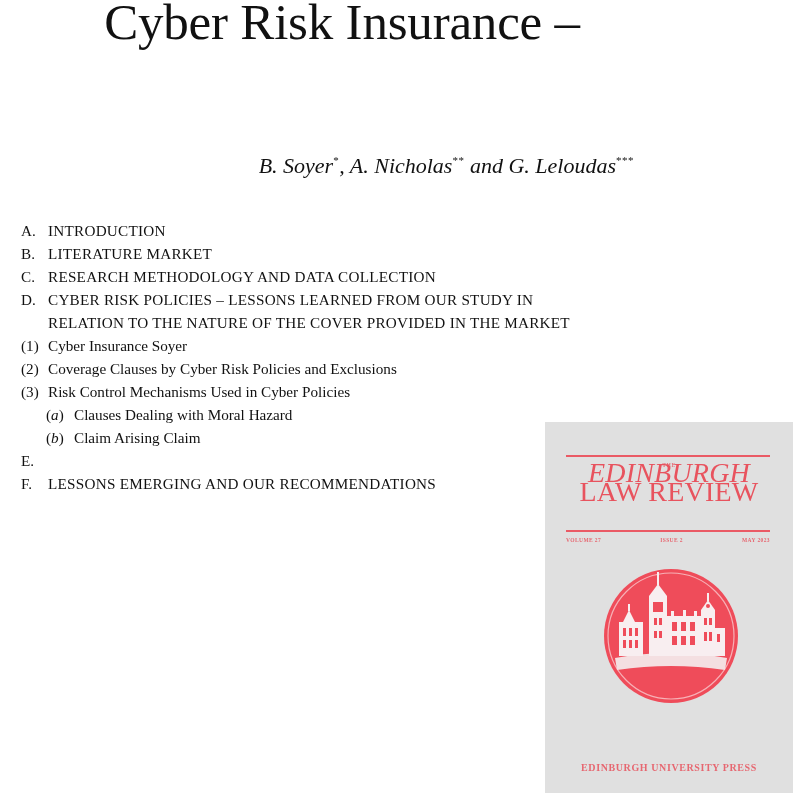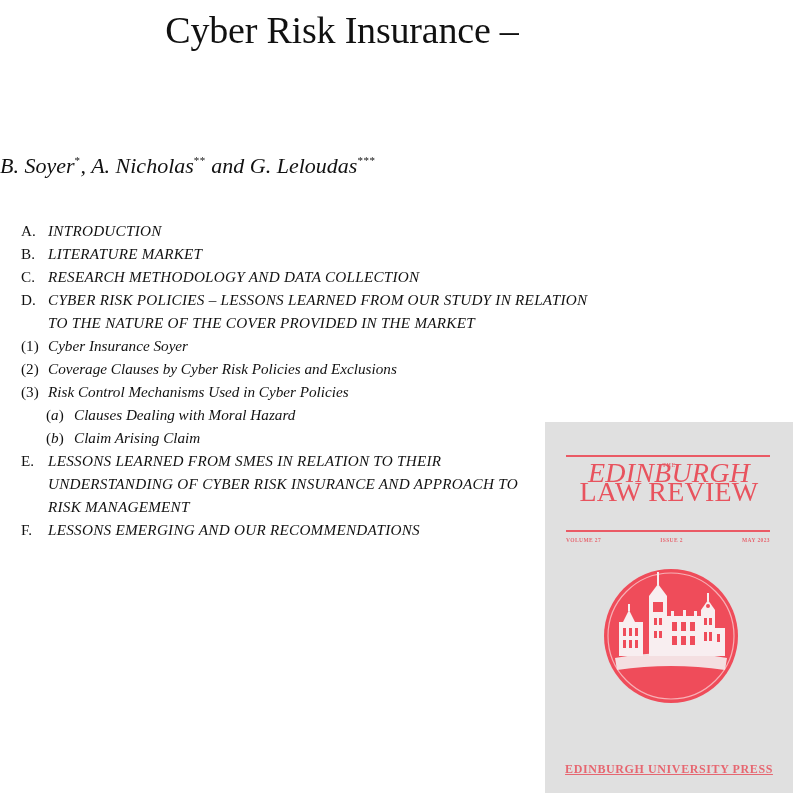--- a/index.html
+++ b/index.html
@@ -11,36 +11,36 @@
       overflow: hidden;
     }
     body {
       position: relative;
       font-family: "Liberation Serif", "DejaVu Serif", serif;
       color: #111111;
     }
     .title {
       position: absolute;
       left: 0;
-      top: 12px;
+      top: 4px;
       width: 684px;
       text-align: center;
-      font-size: 38px;
+      font-size: 51px;
       line-height: 37px;
       font-weight: normal;
       margin: 0;
       letter-spacing: -0.2px;
     }
     .title .line { display: block; }
     .authors {
       position: absolute;
       left: 0;
       top: 147px;
       width: 634px;
-      text-align: left;
+      text-align: right;
       font-style: italic;
       font-size: 22px;
       line-height: 26px;
     }
     .authors sup {
       font-size: 11px;
       vertical-align: 9px;
       font-style: normal;
       letter-spacing: 0.5px;
     }
@@ -60,21 +60,20 @@
       margin: 0;
       padding: 0;
     }
     .toc .lbl {
       display: inline-block;
       flex: 0 0 auto;
       width: 27px;
     }
     .toc .txt {
       flex: 1 1 auto;
-      font-style: italic;
     }
     .toc li.sec .txt { letter-spacing: 0.25px; }
     .toc li.sub .lbl { width: 27px; }
     .toc li.subsub { padding-left: 25px; }
     .toc li.subsub .lbl { width: 28px; font-style: italic; }
     .toc li.subsub .lbl .paren { font-style: normal; }
 
     .cover {
       position: absolute;
       left: 545px;
@@ -129,25 +128,24 @@
       top: 144px;
       width: 140px;
       height: 140px;
     }
     .cover .press {
       position: absolute;
       left: 0; width: 100%;
       top: 356px;
       top: 340px;
       text-align: center;
-      font-size: 12px;
+      font-size: 10px;
       letter-spacing: 0.6px;
       font-weight: bold;
       opacity: 0.85;
-      text-decoration: underline;
     }
   </style>
 </head>
 <body>
 
 <h1 class="title">
   <span class="line">Cyber Risk Insurance –</span>
 </h1>
 
 <div class="authors">
@@ -186,21 +184,20 @@
   <li class="subsub">
     <span class="lbl"><span class="paren">(</span><span>a</span><span class="paren">)</span></span>
     <span class="txt">Clauses Dealing with Moral Hazard</span>
   </li>
   <li class="subsub">
     <span class="lbl"><span class="paren">(</span><span>b</span><span class="paren">)</span></span>
     <span class="txt">Claim Arising Claim</span>
   </li>
   <li class="sec">
     <span class="lbl">E.</span>
-    <span class="txt" style="max-width:490px;">LESSONS LEARNED FROM SMES IN RELATION TO THEIR UNDERSTANDING OF CYBER RISK INSURANCE AND APPROACH TO RISK MANAGEMENT</span>
   </li>
   <li class="sec">
     <span class="lbl">F.</span>
     <span class="txt">LESSONS EMERGING AND OUR RECOMMENDATIONS</span>
   </li>
 </ul>
 
 <div class="cover">
   <div class="rule top"></div>
   <div class="the">THE</div>

